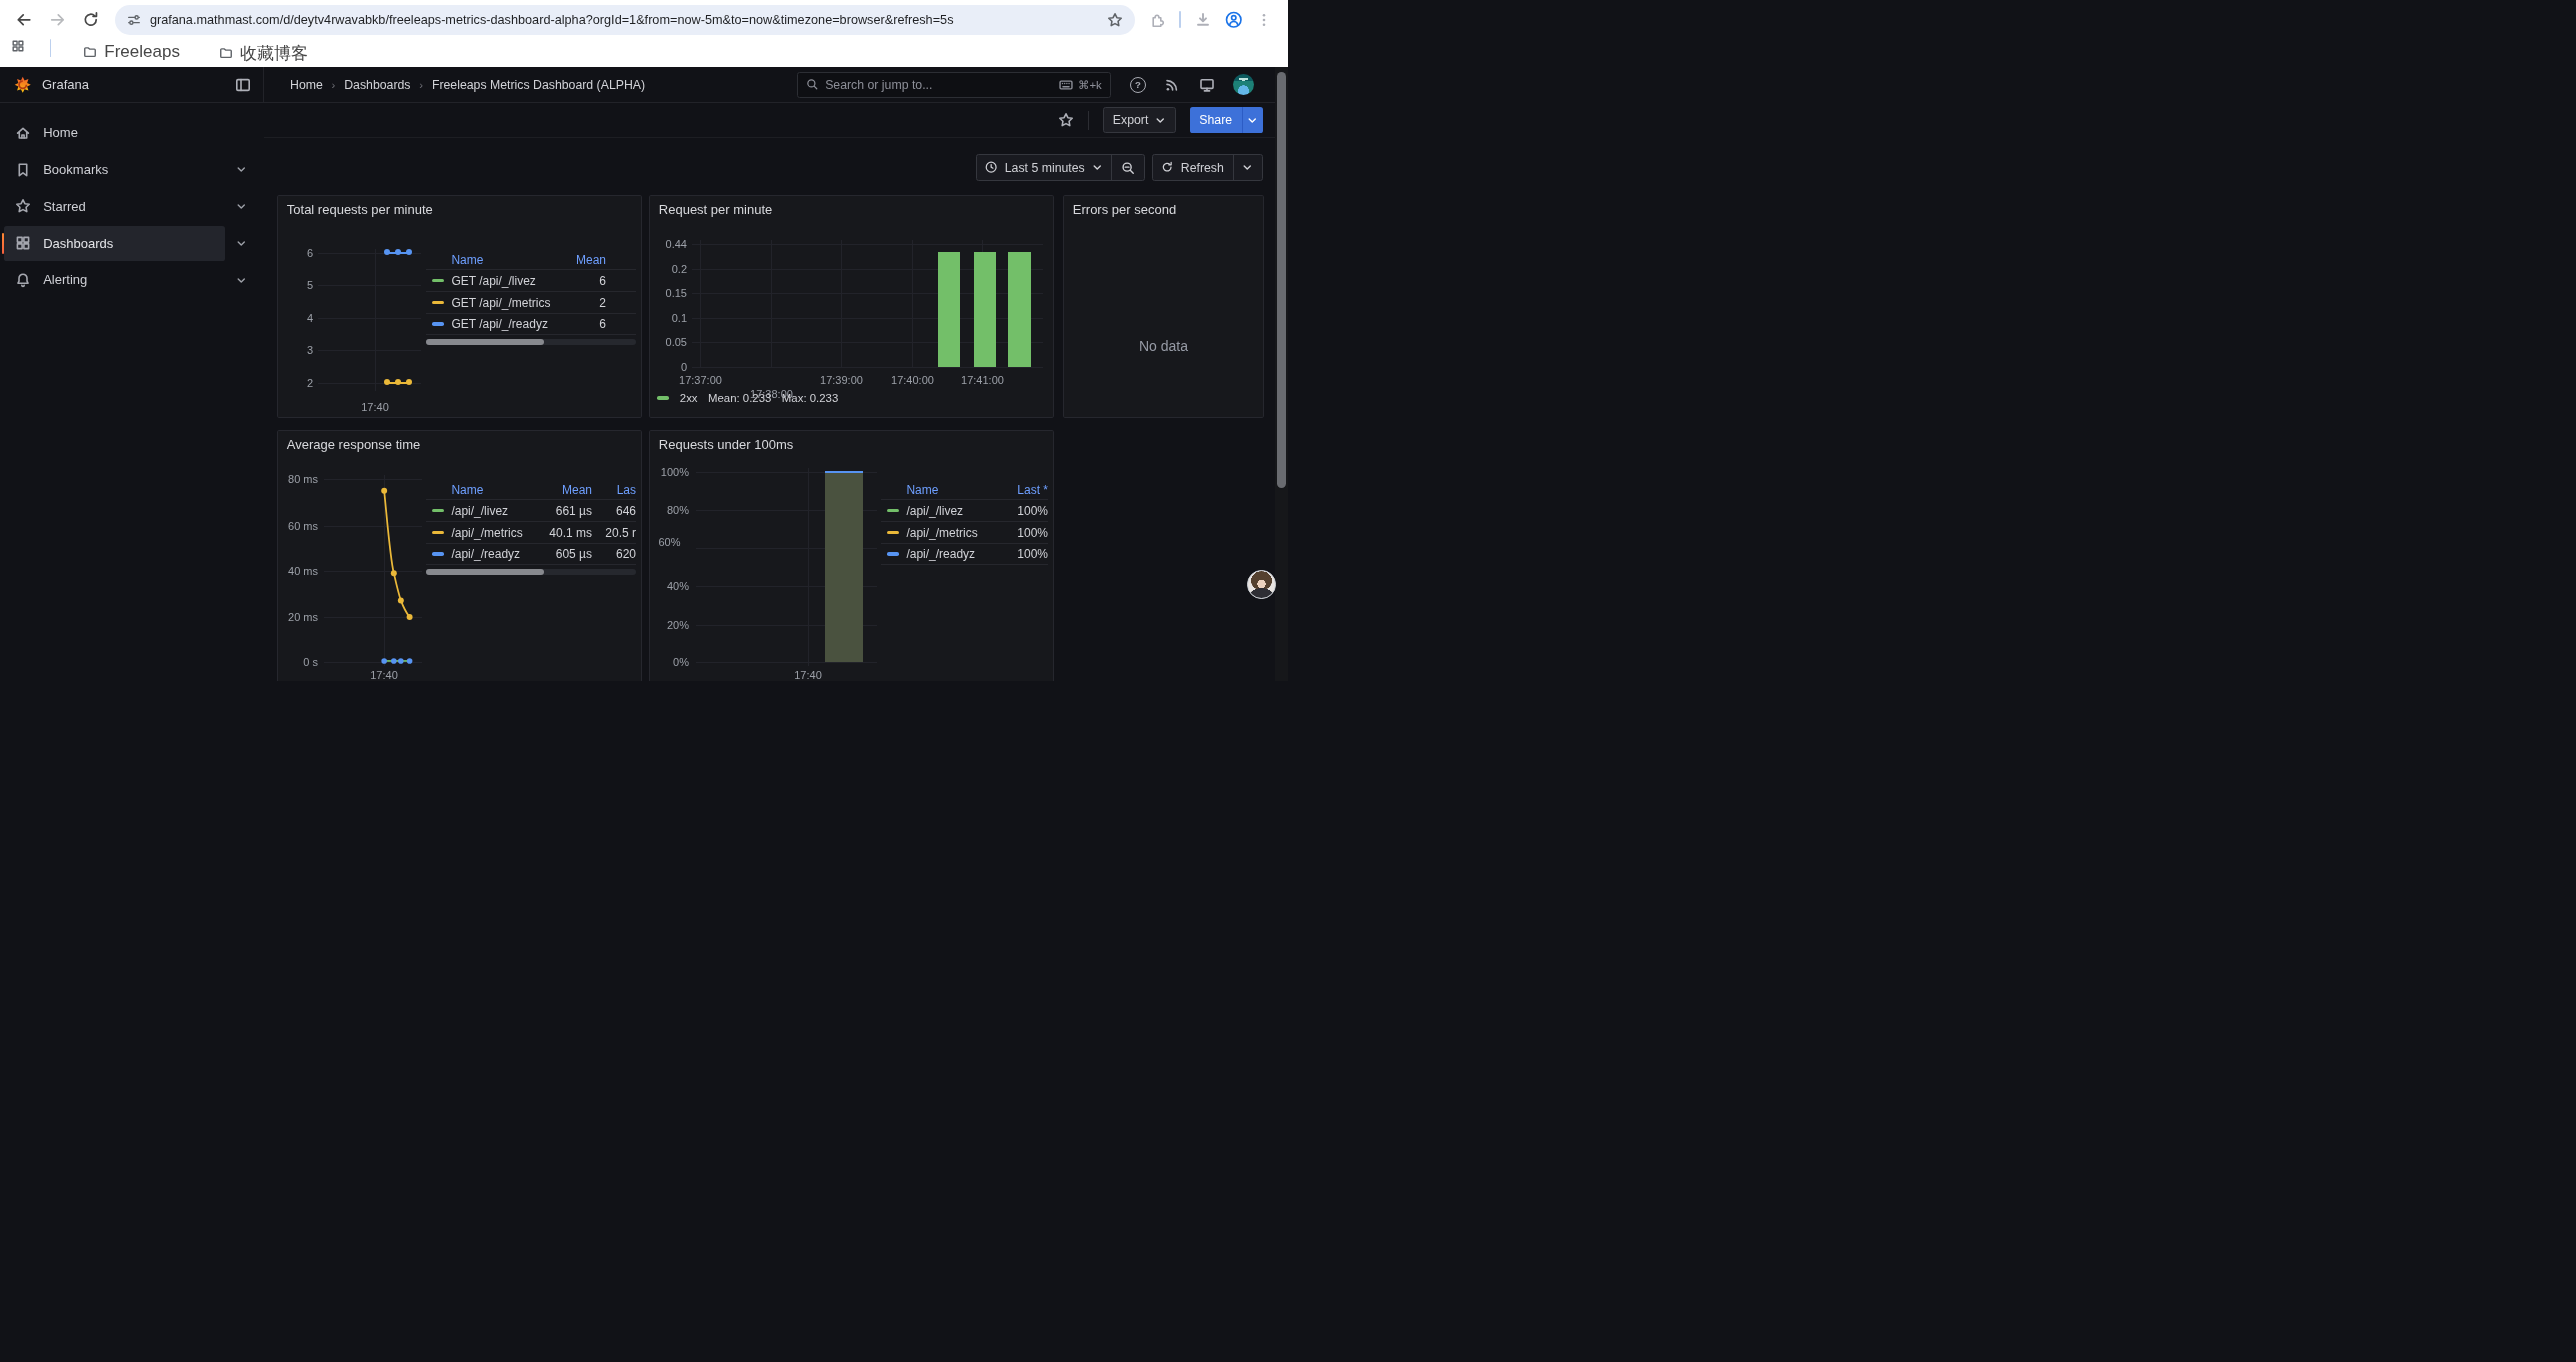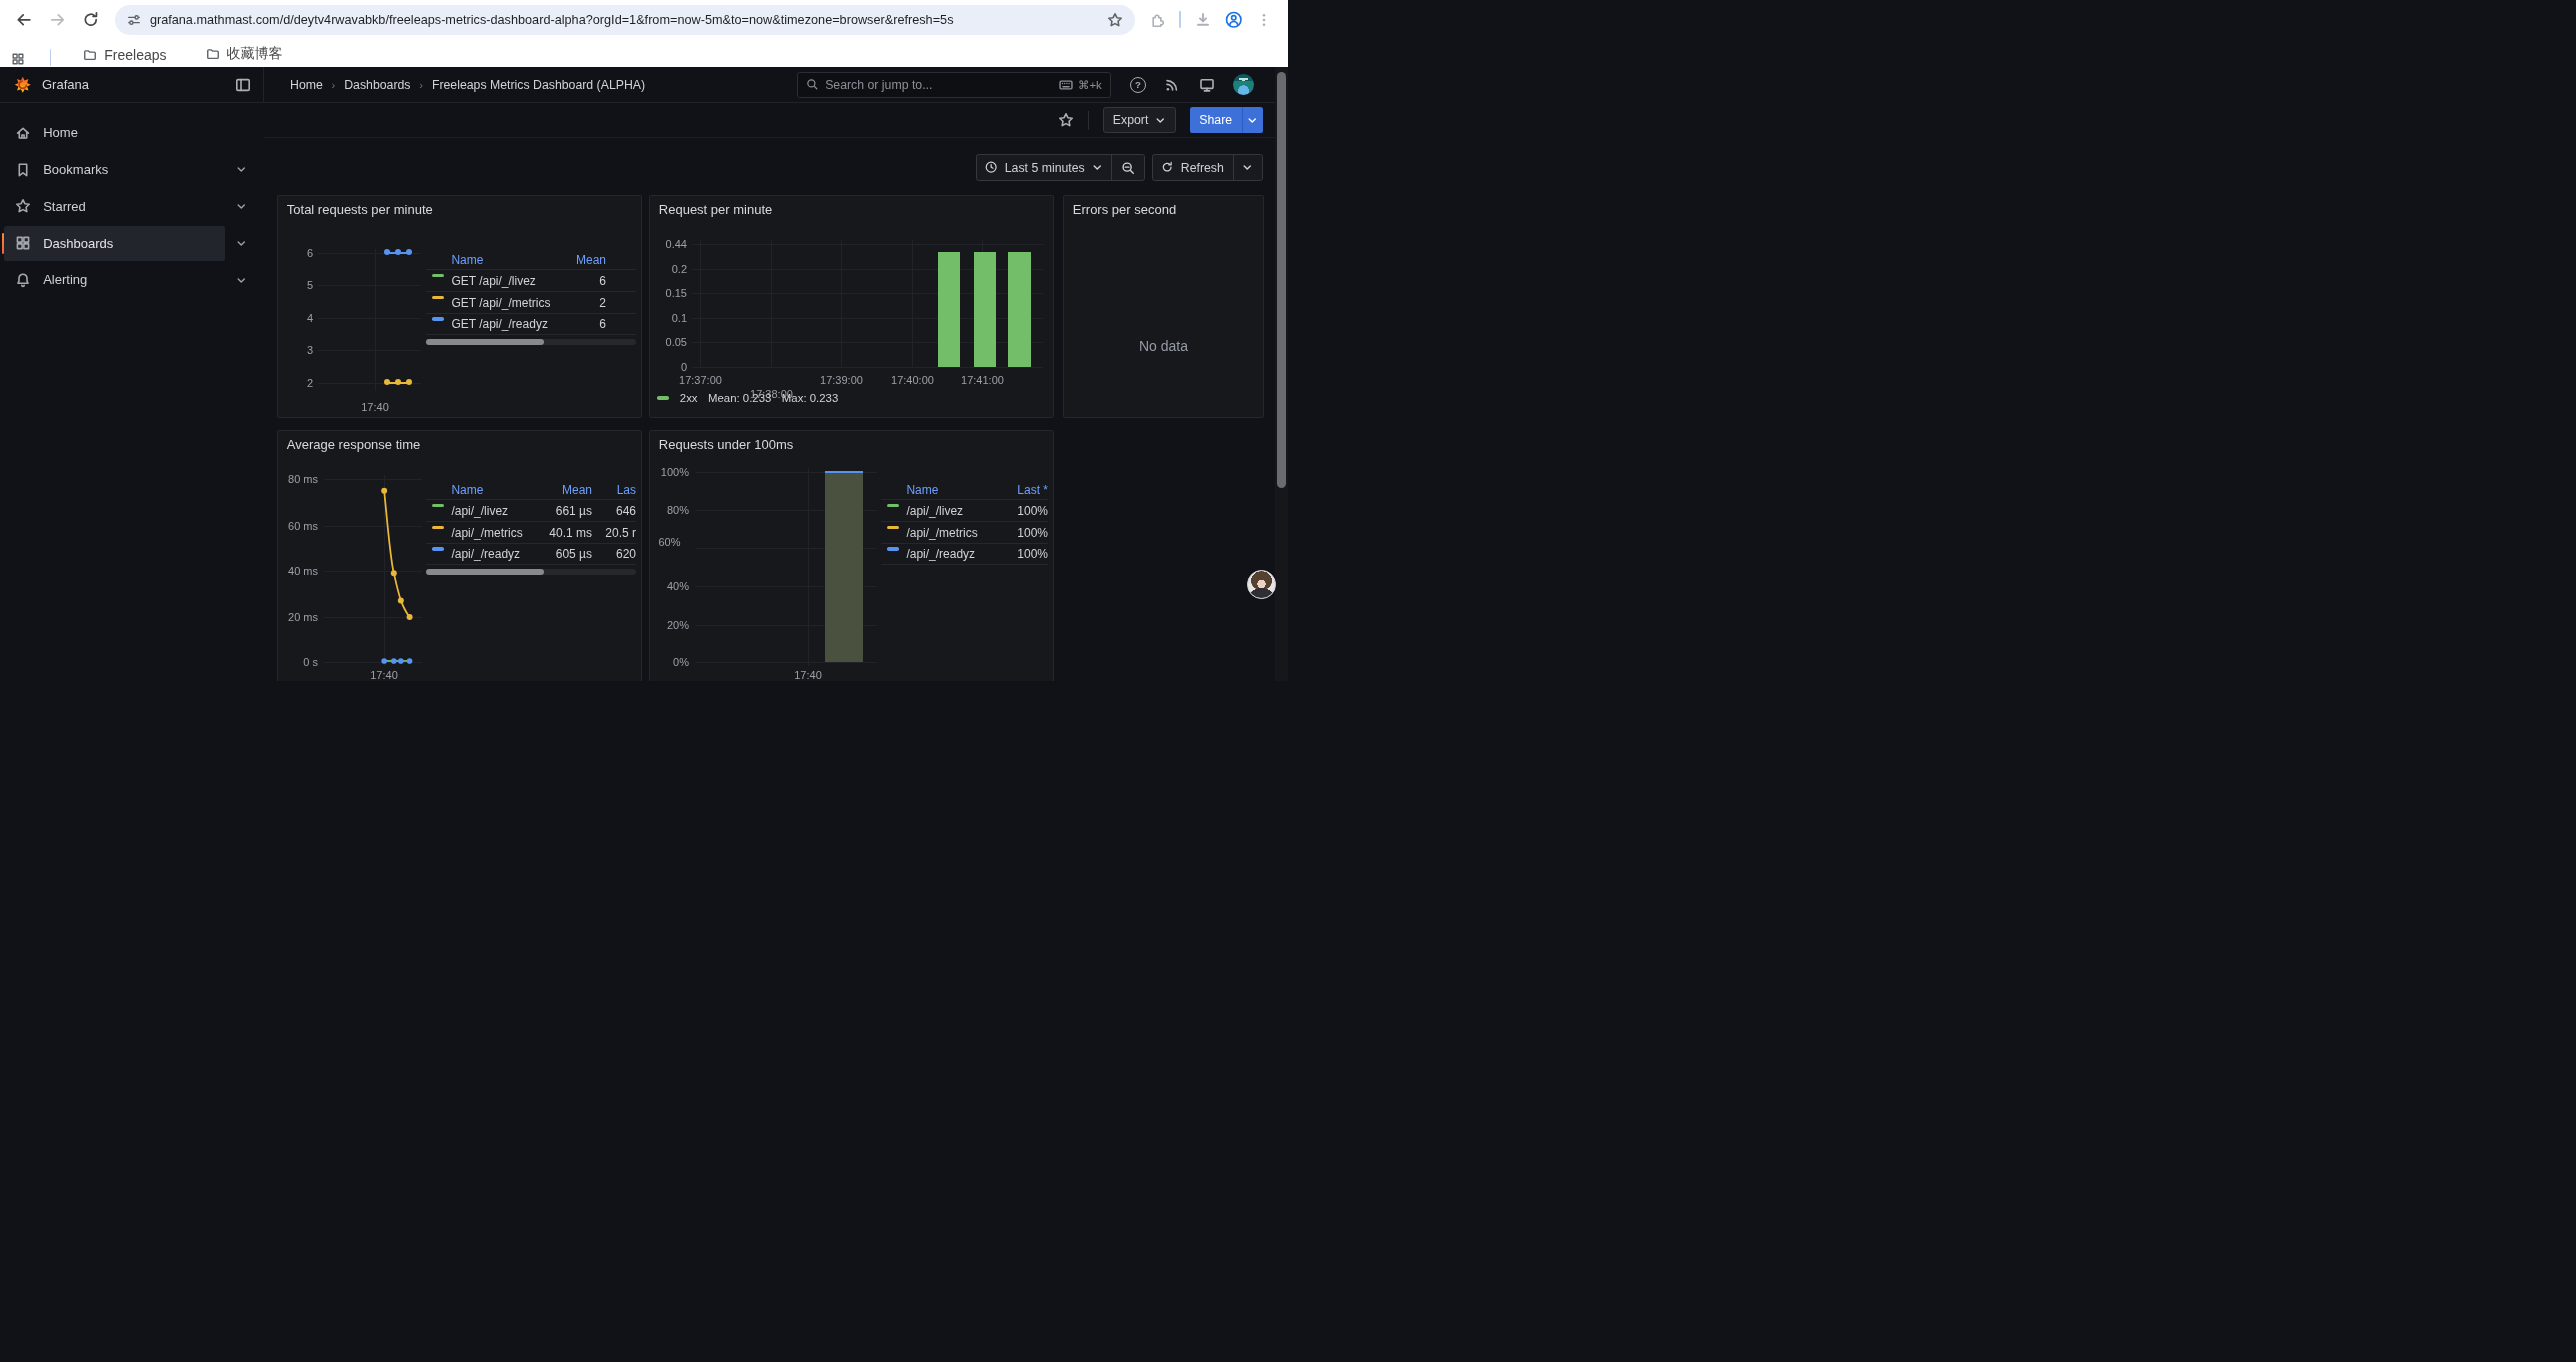--- a/index.html
+++ b/index.html
@@ -9,21 +9,21 @@
 
   
   .chrome { position:absolute; top:0; left:0; right:0; height:67px; background:#ffffff; }
   .chrome-toolbar { height:39px; display:flex; align-items:center; padding:0 8.8px; gap:3.5px; }
   .nav-btn { width:30px; height:30px; border-radius:50%; display:flex; align-items:center; justify-content:center; color:#474747; flex:0 0 auto; }
   .nav-btn.disabled { color:#b8babd; }
   .url-pill { flex:1; height:30px; background:#e9eef8; border-radius:15px; display:flex; align-items:center; padding:0 12.3px; gap:9px; margin:0 5.3px; min-width:0; }
   .url-text { flex:1; font-size:12.7px; color:#1f2023; white-space:nowrap; overflow:hidden; }
   .chrome-right { display:flex; align-items:center; gap:14px; padding:0 7px 0 5.3px; color:#474747; }
   .vdiv-blue { width:1.8px; height:17.5px; background:#bcd0ee; border-radius:0.9px; }
-  .bookmarks-bar { height:27px; display:flex; align-items:flex-end; padding:0 10.5px; gap:25px; font-size:14px; color:#474747; }
+  .bookmarks-bar { height:27px; display:flex; align-items:flex-start; padding:0 10.5px; gap:25px; font-size:17px; color:#474747; }
   .bm-item { display:flex; align-items:center; gap:7px; padding:2.6px 7px; border-radius:12.3px; color:#474747; }
   .i20 { width:17.5px; height:17.5px; } .i18 { width:16px; height:16px; } .i16 { width:14px; height:14px; } .i14 { width:12.3px; height:12.3px; } .i12 { width:10.5px; height:10.5px; }
   svg.ic { fill:none; stroke:currentColor; stroke-width:1.6; stroke-linecap:round; stroke-linejoin:round; }
   svg.icf { fill:currentColor; stroke:none; }
 
   
   .app { position:absolute; top:67px; left:0; right:0; bottom:0; background:#111217; color:#ccccdc; }
   .gf-header { position:absolute; top:0; left:0; right:13px; height:36px; border-bottom:0.9px solid #222329; display:flex; align-items:center; }
   .gf-left { width:264px; height:100%; border-right:0.9px solid #222329; display:flex; align-items:center; padding:0 12.3px 0 14px; gap:10.5px; flex:0 0 auto; }
   .brand { font-size:13px; color:#d5d6db; flex:1; }
@@ -73,21 +73,21 @@
   .gl-v { position:absolute; width:0.9px; background:#22232a; }
   .dot { position:absolute; width:6.1px; height:6.1px; border-radius:50%; }
   .sline { position:absolute; height:1.8px; border-radius:0.9px; }
   .bar { position:absolute; }
   .c-green { background:#73BF69; } .c-yellow { background:#EAB839; } .c-blue { background:#5794F2; }
   .pill { width:12.3px; height:3.5px; border-radius:1.8px; flex:0 0 auto; }
   .ltable { position:absolute; font-size:12px; color:#d2d3d8; }
   .lt-head { display:flex; align-items:center; height:19px; color:#6e9fff; }
   .lt-row { display:flex; align-items:center; height:22px; border-top:0.9px solid #26272d; }
   .lt-row.last { border-bottom:0.9px solid #26272d; }
-  .lt-name { flex:1; display:flex; gap:7px; padding-left:6.1px; white-space:nowrap; overflow:hidden; }
+  .lt-name { flex:1; display:flex; align-items:center; gap:7px; padding-left:6.1px; white-space:nowrap; overflow:hidden; }
   .lt-val { text-align:right; white-space:nowrap; }
   .lt-scroll { height:6.1px; background:#26282e; border-radius:3.5px; margin-top:4.4px; position:relative; }
   .lt-thumb { position:absolute; left:0; top:0; height:100%; width:56%; background:#87898e; border-radius:3.5px; }
   .no-data { position:absolute; top:142px; left:0; right:0; text-align:center; font-size:14px; color:#969aa5; }
   .p2-legend { position:absolute; left:7px; top:196px; display:flex; align-items:center; gap:10.5px; font-size:11.4px; color:#d2d3d8; }
 
   
   .page-scroll { position:absolute; top:0; right:0; width:13px; bottom:0; background:#16171a; }
   .page-thumb { position:absolute; left:1.8px; right:1.8px; top:5.3px; height:416px; border-radius:5.3px; background:#696b70; }
   .float-avatar { position:absolute; left:1247px; top:503px; width:29px; height:29px; border-radius:50%; border:1.8px solid #cfd3d9;

